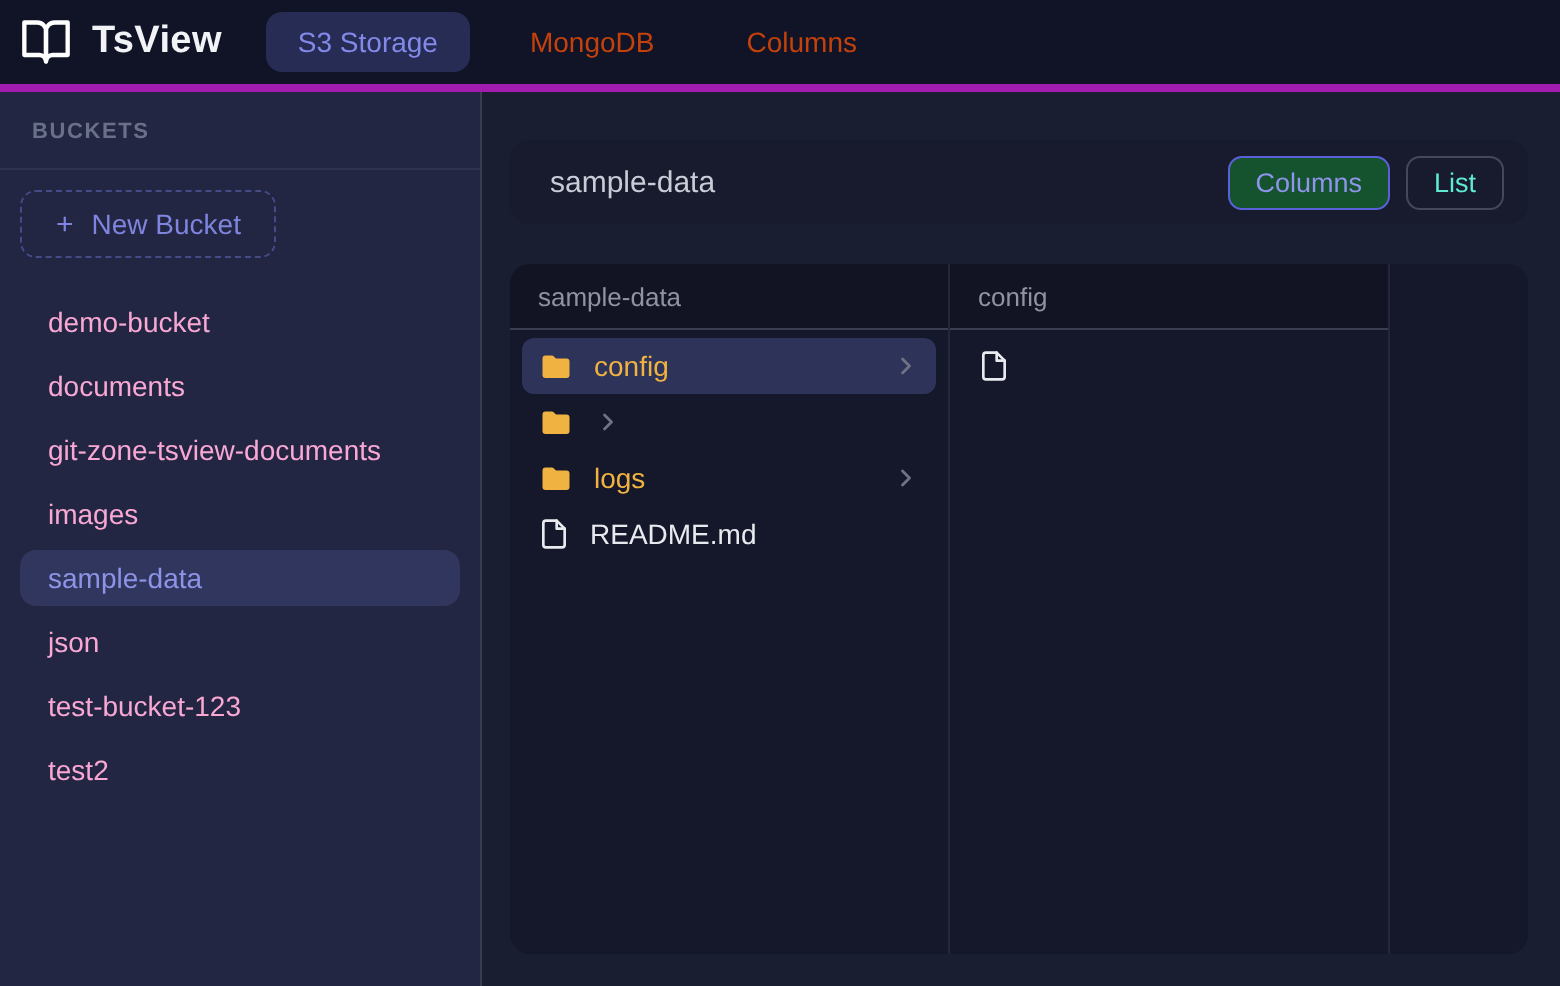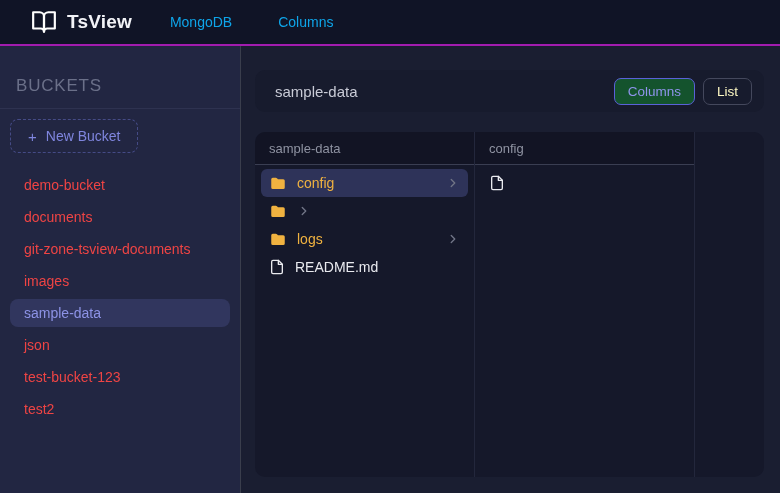--- a/index.html
+++ b/index.html
@@ -6,73 +6,73 @@
   html, body { margin: 0; padding: 0; background: #1a1e31; }
   body { font-family: "Liberation Sans", sans-serif; }
   .screen {
     width: 780px; height: 493px; overflow: hidden;
     display: flex; flex-direction: column; background: #1a1e31;
   }
 
   
   .navbar {
     flex: 0 0 46px; height: 46px; background: #101426;
-    display: flex; align-items: center; padding: 0 31px;
-    border-bottom: 2px solid #a21caf;
+    display: flex; align-items: center; padding: 0 10px;
+    border-bottom: 4px solid #a21caf;
   }
   .brand { display: flex; align-items: center; gap: 10px; margin-right: 22px; }
   .brand-title { color: #f2f3f7; font-size: 19px; font-weight: bold; letter-spacing: .2px; }
   .nav-tabs { display: flex; align-items: center; gap: 14px; }
   .nav-tab {
     background: transparent; border: none; cursor: pointer;
-    color: #0ea5e9; font-size: 14px; font-family: inherit;
+    color: #c2410c; font-size: 14px; font-family: inherit;
     padding: 7px 16px; border-radius: 8px;
   }
   .nav-tab.active { background: #272c55; color: var(--purple-accent, #8389e8); }
 
   
   .content { flex: 1; display: flex; min-height: 0; }
 
   
   .sidebar {
     width: 241px; flex: 0 0 241px; background: #222642;
     border-right: 1px solid #3a3e4c; display: flex; flex-direction: column;
   }
   .sidebar-header {
-    padding: 14px 16px 12px; color: #6b7089; font-size: 17px; font-weight: normal;
-    letter-spacing: .8px; border-bottom: 1px solid #2e3250; margin-top: 16px;
+    padding: 14px 16px 12px; color: #6b7089; font-size: 11px; font-weight: bold;
+    letter-spacing: .8px; border-bottom: 1px solid #2e3250;
   }
   .sidebar-body { padding: 10px 10px 0; overflow: hidden; }
   .new-bucket-btn {
     display: inline-flex; align-items: center; gap: 9px;
     color: #7f85de; background: transparent; cursor: pointer;
     border: 1.5px dashed #454b86; border-radius: 8px;
     padding: 8px 17px; font-size: 14px; font-family: inherit; margin-bottom: 10px;
   }
   .new-bucket-plus { font-size: 15px; line-height: 1; }
   .bucket-list { list-style: none; margin: 8px 0 0; padding: 0; }
   .bucket-item {
     height: 28px; display: flex; align-items: center;
     padding: 0 14px; margin: 4px 0; border-radius: 8px;
-    color: #ef4444; font-size: 14px; cursor: pointer; white-space: nowrap;
+    color: #f9a8d4; font-size: 14px; cursor: pointer; white-space: nowrap;
   }
   .bucket-item.selected { background: var(--selected-bg, #31365e); color: #8d93e6; }
 
   
   .main { flex: 1; min-width: 0; padding: 24px 16px 16px 14px; display: flex; flex-direction: column; }
   .main-header {
     flex: 0 0 42px; height: 42px; background: #171b2d; border-radius: 10px;
     display: flex; align-items: center; justify-content: space-between;
     padding: 0 12px 0 20px;
   }
   .main-title { color: #c9cbd6; font-size: 15px; }
   .view-toggle { display: flex; gap: 8px; }
   .view-btn {
     font-size: 13.5px; padding: 5px 13px; border-radius: 7px; cursor: pointer;
-    background: transparent; border: 1px solid #44485c; color: #fef9c3; font-family: inherit;
+    background: transparent; border: 1px solid #44485c; color: #5eead4; font-family: inherit;
   }
   .view-btn.active { border-color: #5a61d8; color: #8f94ec; background: #14532d; }
 
   
   .columns-panel {
     margin-top: 20px; flex: 1; min-height: 0;
     background: #15182a; border-radius: 10px;
     display: flex; overflow: hidden;
   }
   .file-column { width: 220px; flex: 0 0 220px; border-right: 1px solid #23273c; display: flex; flex-direction: column; }
@@ -102,20 +102,21 @@
     <div class="brand">
       <span style="display:flex;">
         <svg width="26" height="26" viewBox="0 0 24 24" fill="none" stroke="#ffffff" stroke-width="2" stroke-linecap="round" stroke-linejoin="round">
           <path d="M2 3h6a4 4 0 0 1 4 4v14a3 3 0 0 0-3-3H2z"></path>
           <path d="M22 3h-6a4 4 0 0 0-4 4v14a3 3 0 0 1 3-3h7z"></path>
         </svg>
       </span>
       <span class="brand-title">TsView</span>
     </div>
     <div class="nav-tabs" id="nav-tabs">
+        <button class="nav-tab active">S3 Storage</button>
         <button class="nav-tab">MongoDB</button>
         <button class="nav-tab">Columns</button>
       </div>
   </nav>
 
   <div class="content">
 
     <aside class="sidebar">
       <div class="sidebar-header">BUCKETS</div>
       <div class="sidebar-body">

